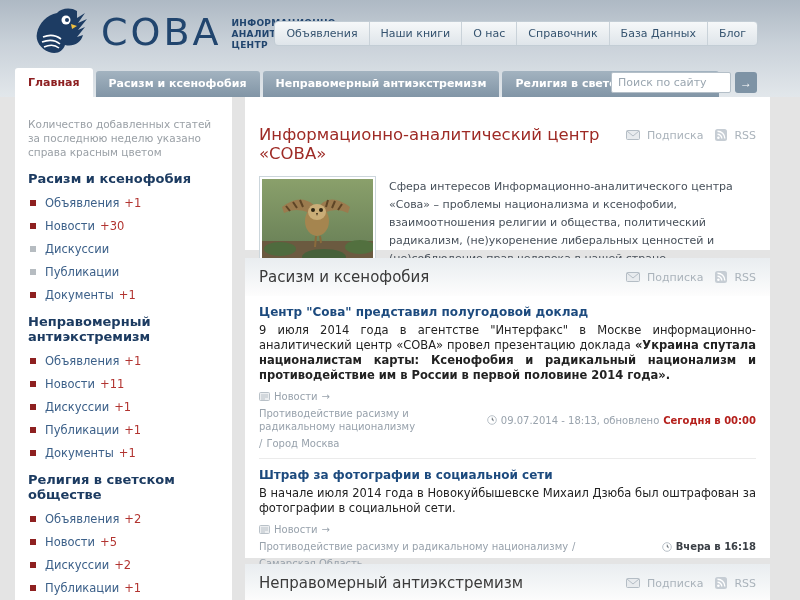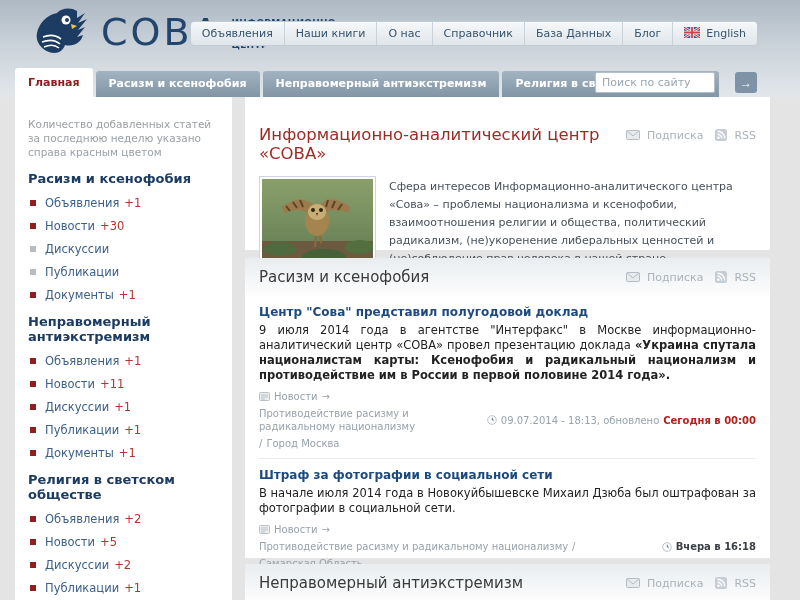--- a/index.html
+++ b/index.html
@@ -39,21 +39,21 @@
   .tabs { position:absolute; left:15px; bottom:0; display:flex; align-items:flex-end;justify-content:space-between; }
   .tab {
     display:block; padding:6px 13px 7px; margin-right:3px;
     font-size:11px; font-weight:bold; color:#fff; text-decoration:none;
     background:linear-gradient(#a3b3c0,#8195a6);
     border-radius:3px 3px 0 0; white-space:nowrap; cursor:pointer;
   }
   .tab.active {
     background:#fff; color:#8e2022; padding-top:8px; padding-bottom:8px;
   }
-  .searchbar { position:absolute; right:43px; top:72px; display:flex;gap:16px; }
+  .searchbar { position:absolute; right:43px; top:72px; display:flex; }
   .search-input {
     width:120px; height:21px; border:1px solid #b4bfc8; border-radius:2px;
     font-size:11px; padding:0 6px; color:#55616c; background:#fff;
     font-family:inherit;
   }
   .search-input::placeholder { color:#9aa6b0; }
   .search-btn {
     width:22px; height:21px; margin-left:4px; border:none; border-radius:3px;
     background:#7e93a5; color:#fff; font-size:12px; cursor:pointer; line-height:1;
   }
@@ -129,32 +129,20 @@
     </div>
   </div>
 
   <div class="topnav">
     <a class="topnav-item">Объявления</a>
     <a class="topnav-item">Наши книги</a>
     <a class="topnav-item">О нас</a>
     <a class="topnav-item">Справочник</a>
     <a class="topnav-item">База Данных</a>
     <a class="topnav-item">Блог</a>
-    <a class="topnav-item">
-      <span class="flag icon">
-        <svg width="16" height="11" viewBox="0 0 16 11">
-          <rect width="16" height="11" fill="#3b5a9b"></rect>
-          <path stroke="#fff" stroke-width="2.4" d="M0 0 L16 11 M16 0 L0 11"></path>
-          <path stroke="#c8414b" stroke-width="1.1" d="M0 0 L16 11 M16 0 L0 11"></path>
-          <path stroke="#fff" stroke-width="3.4" d="M8 0 V11 M0 5.5 H16"></path>
-          <path stroke="#c8414b" stroke-width="1.8" d="M8 0 V11 M0 5.5 H16"></path>
-        </svg>
-      </span>
-      <span>English</span>
-    </a>
   </div>
 
   <div class="tabs">
     <a class="tab active">Главная</a>
     <a class="tab">Расизм и ксенофобия</a>
     <a class="tab">Неправомерный антиэкстремизм</a>
     <a class="tab">Религия в светском обществе</a>
   </div>
 
   <div class="searchbar">

